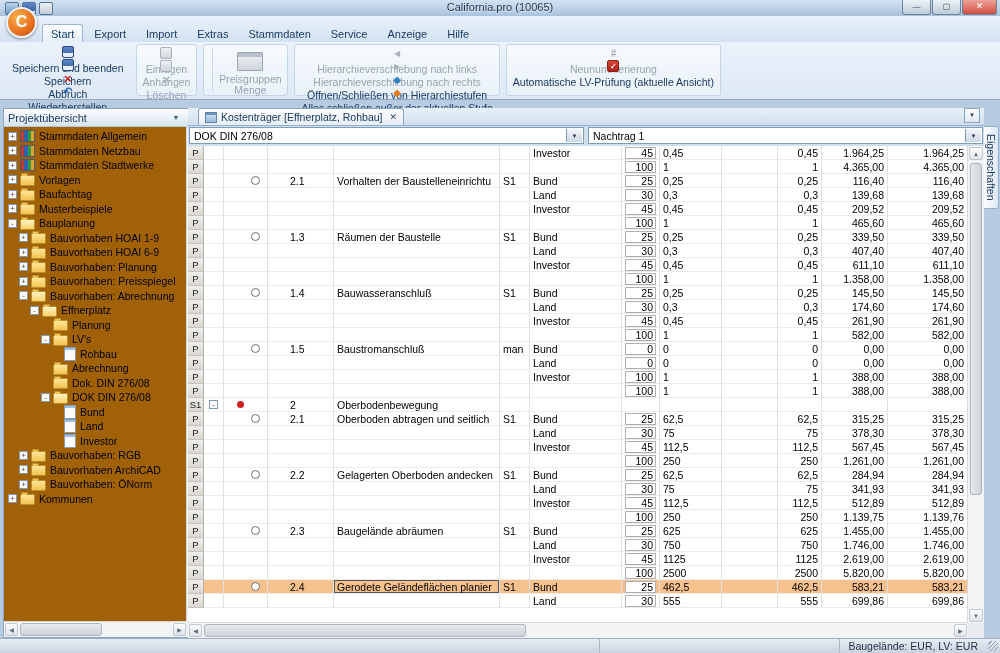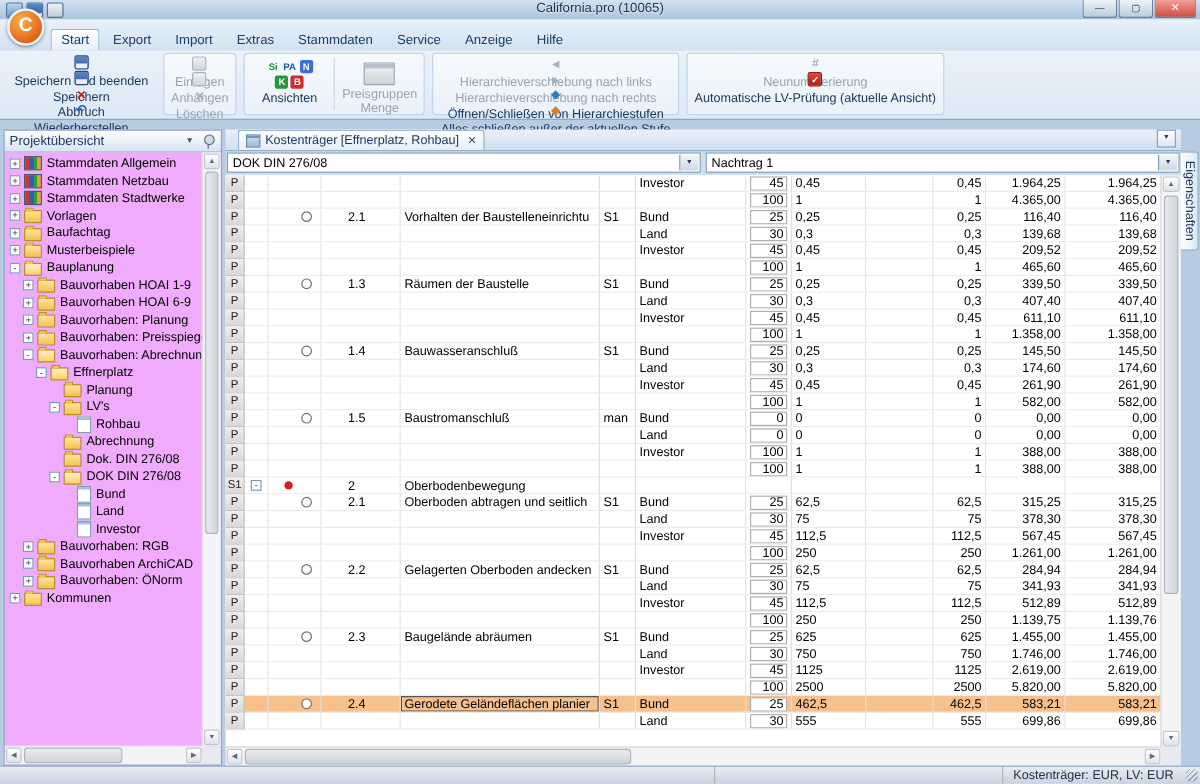--- a/index.html
+++ b/index.html
@@ -56,21 +56,21 @@
     font-size:10.5px;color:#1c3a60;border-radius:3px;padding-top:2px;box-sizing:border-box;}
   .bigbtn.disabled{color:#98a4b1;}
   .tiles{width:48px;display:flex;flex-wrap:wrap;justify-content:center;align-items:center;}
   .tile{min-width:11px;height:11px;padding:0 1px;font-size:8px;font-weight:bold;display:flex;align-items:center;
     justify-content:center;border-radius:2px;margin:1px;box-sizing:border-box;}
   .biglabel{line-height:11px;margin-top:2px;}
   .pg-icon{width:24px;height:17px;background:linear-gradient(#f2f4f6,#ccd3da);border:1px solid #9aa5b1;
     box-shadow:inset 0 4px 0 #b9c2cc;margin:3px auto 1px;border-radius:1px;}
   .vsep{width:1px;align-self:stretch;background:#c9d7e6;margin:1px 2px;}
   
-  .sidebar{position:absolute;left:3px;top:108px;width:182px;bottom:15px;background:#f0abfc;
+  .sidebar{position:absolute;left:3px;top:108px;width:200px;bottom:15px;background:#a16207;
     border:1px solid #8aa4c4;box-sizing:border-box;}
   .sb-header{height:17px;background:linear-gradient(#fdfeff,#d7e4f2);border-bottom:1px solid #b3c7dd;
     display:flex;align-items:center;padding:0 4px;font-size:11px;color:#1c3a60;gap:4px;}
   .sb-title{flex:1;white-space:nowrap;overflow:hidden;}
   .sb-btn{width:12px;height:12px;font-size:7px;line-height:11px;text-align:center;color:#43536a;}
   .pinshape{display:inline-block;width:7px;height:7px;border:1px solid #5c6b80;border-radius:50%;
     background:#cfd9e4;position:relative;}
   .pinshape::after{content:"";position:absolute;left:2px;top:7px;width:1px;height:4px;background:#5c6b80;}
   .tree{position:absolute;top:18px;left:0;right:15px;bottom:15px;overflow:hidden;padding:2px 0 0 2px;}
   .tree-row{height:14.5px;display:flex;align-items:center;font-size:10.5px;color:#000;white-space:nowrap;}
@@ -211,30 +211,20 @@
         <div class="ritem disabled">
           <span class="ic ic-append-icon"></span>
           <span>Anhängen</span>
         </div>
         <div class="ritem disabled">
           <span class="ic ic-delete-icon"></span>
           <span>Löschen</span>
         </div>
       </div>
       <div class="rgroup bigrow">
-        <div class="bigbtn">
-          <div class="tiles">
-            <span class="tile" style="color: rgb(31, 140, 59);">Si</span>
-            <span class="tile" style="color: rgb(31, 79, 187);">PA</span>
-            <span class="tile" style="background: rgb(59, 111, 212); color: rgb(255, 255, 255);">N</span>
-            <span class="tile" style="background: rgb(39, 150, 60); color: rgb(255, 255, 255);">K</span>
-            <span class="tile" style="background: rgb(207, 45, 45); color: rgb(255, 255, 255);">B</span>
-          </div>
-          <div class="biglabel">Ansichten</div>
-        </div>
         <div class="vsep"></div>
         <div class="bigbtn disabled">
           <div class="pg-icon"></div>
           <div class="biglabel">Preisgruppen Menge</div>
         </div>
       </div>
       <div class="rgroup">
         <div class="ritem disabled">
           <span class="ic ic-hierarchy-left-icon"></span>
           <span>Hierarchieverschiebung nach links</span>
@@ -1033,15 +1023,15 @@
   <div class="corner"></div>
 </div>
 
 <div class="rightstrip">
   <div class="props-tab">Eigenschaften</div>
 </div>
 
 <div class="statusbar">
   <div class="sb-spacer"></div>
   <div class="sb-seg"></div>
-  <div class="sb-text">Kostenträger: EUR, LV: EUR</div>
+  <div class="sb-text">Baugelände: EUR, LV: EUR</div>
   <div class="grip"></div>
 </div>
 
 </body></html>

